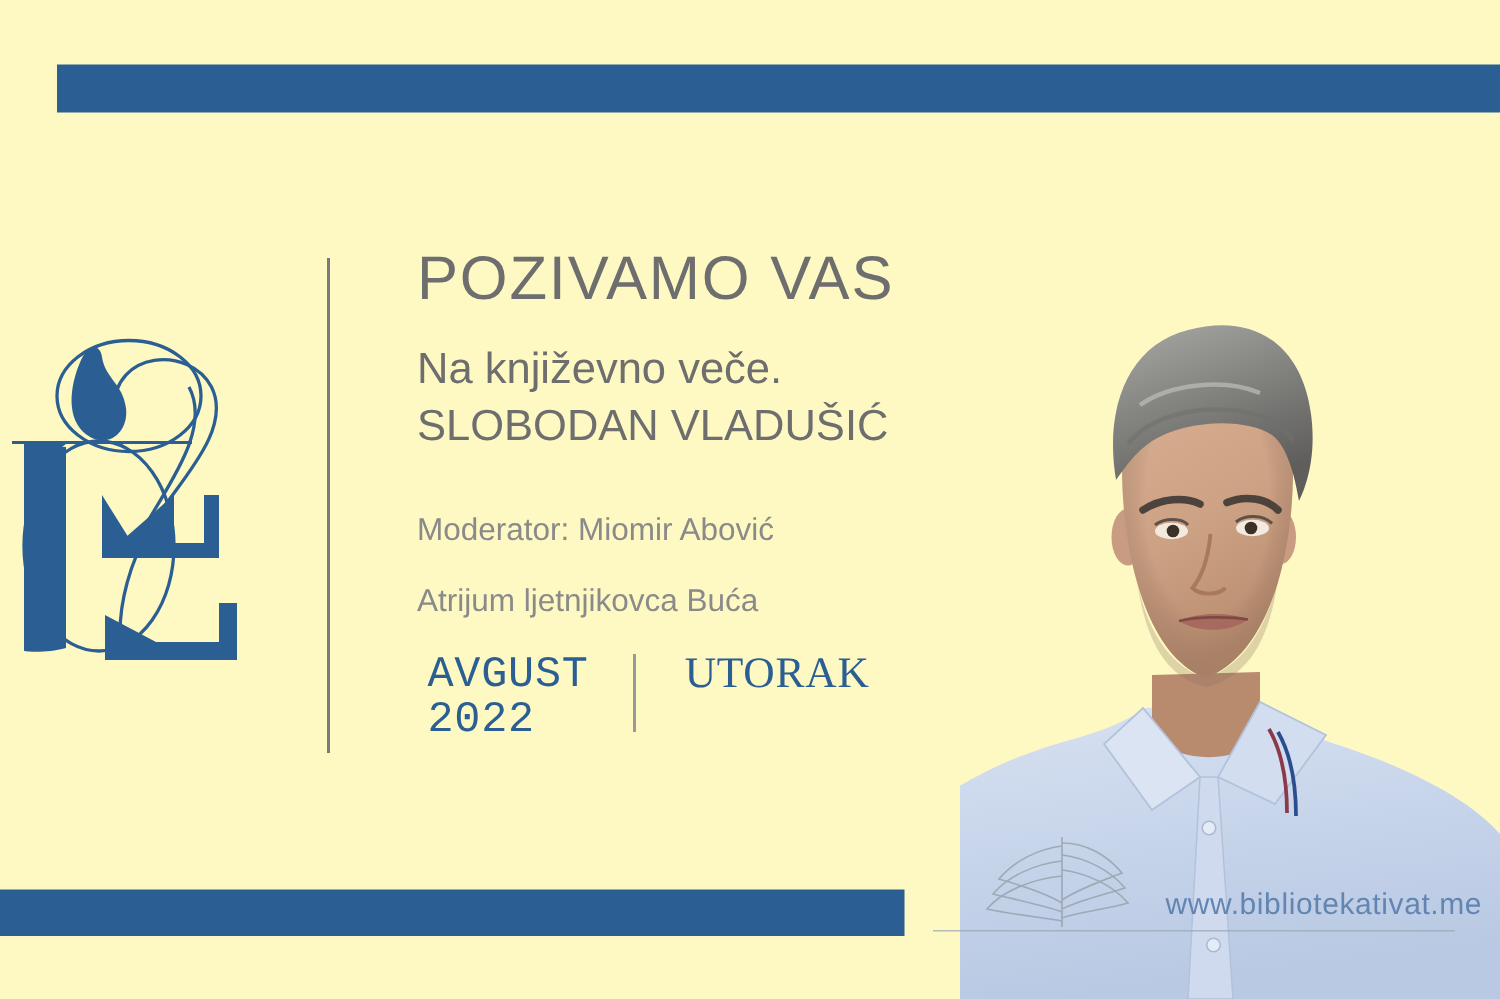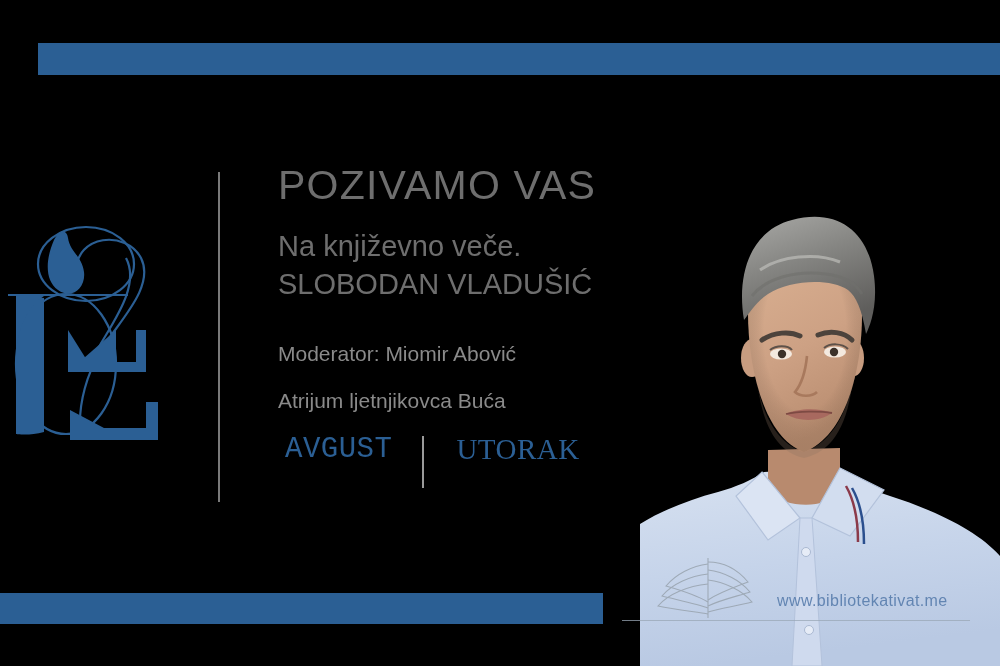--- a/index.html
+++ b/index.html
@@ -7,21 +7,21 @@
     padding: 0;
     background: #ffffff;
   }
   body {
     font-family: "Liberation Sans", sans-serif;
   }
   #poster {
     position: relative;
     width: 1000px;
     height: 666px;
-    background: #000000;
+    background: #fef9c3;
     overflow: hidden;
   }
 
   
   .bar-top {
     position: absolute;
     left: 38px;
     top: 43px;
     width: 962px;
     height: 32px;
@@ -168,21 +168,21 @@
     top: 552px;
     width: 180px;
     height: 72px;
     pointer-events: none;
   }
   .book-wm svg { display:block; width:100%; height:100%; }
   .wm-url {
     position: absolute;
     left: 777px;
     top: 592px;
-    font-size: 16px;
+    font-size: 20px;
     letter-spacing: 0.4px;
     color: #5b7fae;
     opacity: 0.92;
     white-space: nowrap;
   }
   .wm-rule {
     position: absolute;
     left: 622px;
     top: 620px;
     width: 348px;
@@ -236,20 +236,21 @@
       <div>Na književno veče.</div>
       <div>SLOBODAN VLADUŠIĆ</div>
     </div>
     <div class="meta">Moderator: Miomir Abović</div>
     <div class="meta2">Atrijum ljetnjikovca Buća</div>
   </div>
 
   <div class="datestrip">
     <span class="monthyear">
       <span class="month">AVGUST</span>
+      <span class="year">2022</span>
     </span>
     <span class="date-sep"></span>
     <span class="daytime">
       <span class="dayname">UTORAK</span>
     </span>
   </div>
 
   <div class="portrait">
     <svg viewBox="0 0 360 466" xmlns="http://www.w3.org/2000/svg">
       <defs>

